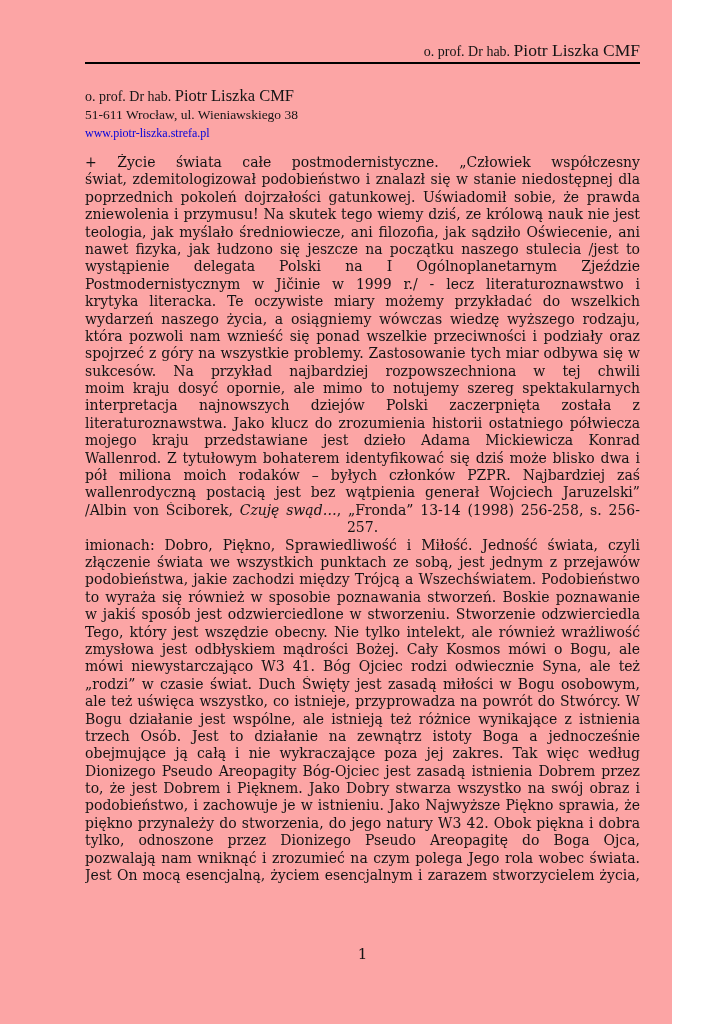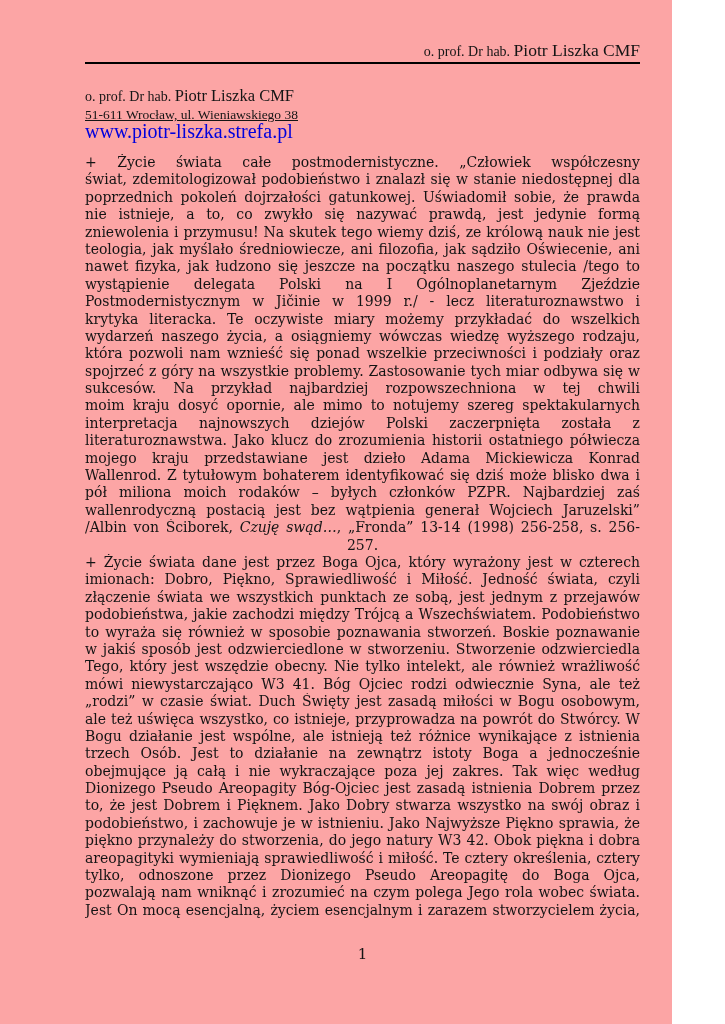--- a/index.html
+++ b/index.html
@@ -23,23 +23,23 @@
   .hdr-large { font-size: 17.5px; }
   .rule {
     position: absolute;
     left: 85px; top: 62px; width: 555px; height: 2px;
     background: #000000;
   }
   
   .address { position: absolute; left: 85px; top: 86px; width: 555px; }
   .addr-line1 { font-size: 14px; line-height: 19px; white-space: nowrap; }
   .addr-large { font-size: 16.5px; }
-  .addr-line2 { font-size: 13.5px; line-height: 17px; text-decoration: underline; }
+  .addr-line2 { font-size: 13.5px; line-height: 17px; }
   .addr-link {
-    font-size: 20px; line-height: 17px;
+    font-size: 12px; line-height: 17px;
     color: var(--link-color, #0000dd);
     text-decoration: none;
     cursor: pointer;
     display: inline-block;
     text-align: center;
   }
   
   .bodytext {
     position: absolute;
     left: 85px; top: 154px; width: 555px;
@@ -85,60 +85,58 @@
     </div>
     <div class="addr-line2">51-611 Wrocław, ul. Wieniawskiego 38</div>
     <a class="addr-link">www.piotr-liszka.strefa.pl</a>
   </div>
 
   <div class="bodytext">
     <div>
         <div class="tline">+ Życie świata całe postmodernistyczne. „Człowiek współczesny „odczarował”</div>
         <div class="tline">świat, zdemitologizował podobieństwo i znalazł się w stanie niedostępnej dla</div>
         <div class="tline">poprzednich pokoleń dojrzałości gatunkowej. Uświadomił sobie, że prawda</div>
-        <div class="tline">nie istnieje, a to, co zwykło się nazywać prawdą, jest jedynie formą</div>
         <div class="tline">zniewolenia i przymusu! Na skutek tego wiemy dziś, ze królową nauk nie jest</div>
         <div class="tline">teologia, jak myślało średniowiecze, ani filozofia, jak sądziło Oświecenie, ani</div>
-        <div class="tline">nawet fizyka, jak łudzono się jeszcze na początku naszego stulecia /tego to</div>
+        <div class="tline">nawet fizyka, jak łudzono się jeszcze na początku naszego stulecia /jest to</div>
         <div class="tline">wystąpienie delegata Polski na I Ogólnoplanetarnym Zjeździe</div>
         <div class="tline">Postmodernistycznym w Jičinie w 1999 r./ - lecz literaturoznawstwo i</div>
         <div class="tline">krytyka literacka. Te oczywiste miary możemy przykładać do wszelkich</div>
         <div class="tline">wydarzeń naszego życia, a osiągniemy wówczas wiedzę wyższego rodzaju,</div>
         <div class="tline">która pozwoli nam wznieść się ponad wszelkie przeciwności i podziały oraz</div>
         <div class="tline">spojrzeć z góry na wszystkie problemy. Zastosowanie tych miar odbywa się w</div>
         <div class="tline">sukcesów. Na przykład najbardziej rozpowszechniona w tej chwili</div>
         <div class="tline">moim kraju dosyć opornie, ale mimo to notujemy szereg spektakularnych</div>
         <div class="tline">interpretacja najnowszych dziejów Polski zaczerpnięta została z</div>
         <div class="tline">literaturoznawstwa. Jako klucz do zrozumienia historii ostatniego półwiecza</div>
         <div class="tline">mojego kraju przedstawiane jest dzieło Adama Mickiewicza Konrad</div>
         <div class="tline">Wallenrod. Z tytułowym bohaterem identyfikować się dziś może blisko dwa i</div>
         <div class="tline">pół miliona moich rodaków – byłych członków PZPR. Najbardziej zaś</div>
         <div class="tline">wallenrodyczną postacią jest bez wątpienia generał Wojciech Jaruzelski”</div>
       </div>
     <div class="tline"><span>/Albin von Ściborek, </span><em>Czuję swąd…</em><span>, „Fronda” 13-14 (1998) 256-258, s. 256-</span></div>
     <div class="tline-left">257.</div>
     <div>
-        <div class="tline">+ Życie świata dane jest przez Boga Ojca, który wyrażony jest w czterech</div>
         <div class="tline">imionach: Dobro, Piękno, Sprawiedliwość i Miłość. Jedność świata, czyli</div>
         <div class="tline">złączenie świata we wszystkich punktach ze sobą, jest jednym z przejawów</div>
         <div class="tline">podobieństwa, jakie zachodzi między Trójcą a Wszechświatem. Podobieństwo</div>
         <div class="tline">to wyraża się również w sposobie poznawania stworzeń. Boskie poznawanie</div>
         <div class="tline">w jakiś sposób jest odzwierciedlone w stworzeniu. Stworzenie odzwierciedla</div>
         <div class="tline">Tego, który jest wszędzie obecny. Nie tylko intelekt, ale również wrażliwość</div>
+        <div class="tline">zmysłowa jest odbłyskiem mądrości Bożej. Cały Kosmos mówi o Bogu, ale</div>
         <div class="tline">mówi niewystarczająco W3 41. Bóg Ojciec rodzi odwiecznie Syna, ale też</div>
         <div class="tline">„rodzi” w czasie świat. Duch Święty jest zasadą miłości w Bogu osobowym,</div>
         <div class="tline">ale też uświęca wszystko, co istnieje, przyprowadza na powrót do Stwórcy. W</div>
         <div class="tline">Bogu działanie jest wspólne, ale istnieją też różnice wynikające z istnienia</div>
         <div class="tline">trzech Osób. Jest to działanie na zewnątrz istoty Boga a jednocześnie</div>
         <div class="tline">obejmujące ją całą i nie wykraczające poza jej zakres. Tak więc według</div>
         <div class="tline">Dionizego Pseudo Areopagity Bóg-Ojciec jest zasadą istnienia Dobrem przez</div>
         <div class="tline">to, że jest Dobrem i Pięknem. Jako Dobry stwarza wszystko na swój obraz i</div>
         <div class="tline">podobieństwo, i zachowuje je w istnieniu. Jako Najwyższe Piękno sprawia, że</div>
         <div class="tline">piękno przynależy do stworzenia, do jego natury W3 42. Obok piękna i dobra</div>
-        <div class="tline">areopagityki wymieniają sprawiedliwość i miłość. Te cztery określenia, cztery</div>
         <div class="tline">tylko, odnoszone przez Dionizego Pseudo Areopagitę do Boga Ojca,</div>
         <div class="tline">pozwalają nam wniknąć i zrozumieć na czym polega Jego rola wobec świata.</div>
         <div class="tline">Jest On mocą esencjalną, życiem esencjalnym i zarazem stworzycielem życia,</div>
       </div>
   </div>
 
   <div class="pagenum">1</div>
 
 </div>
 

